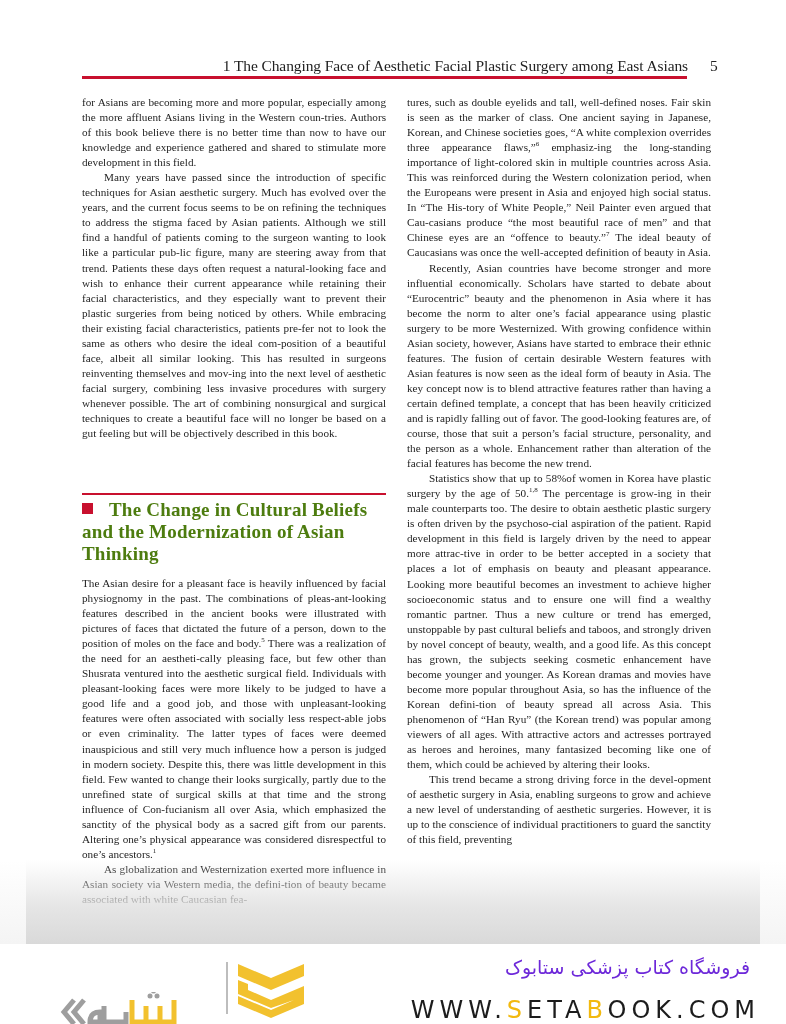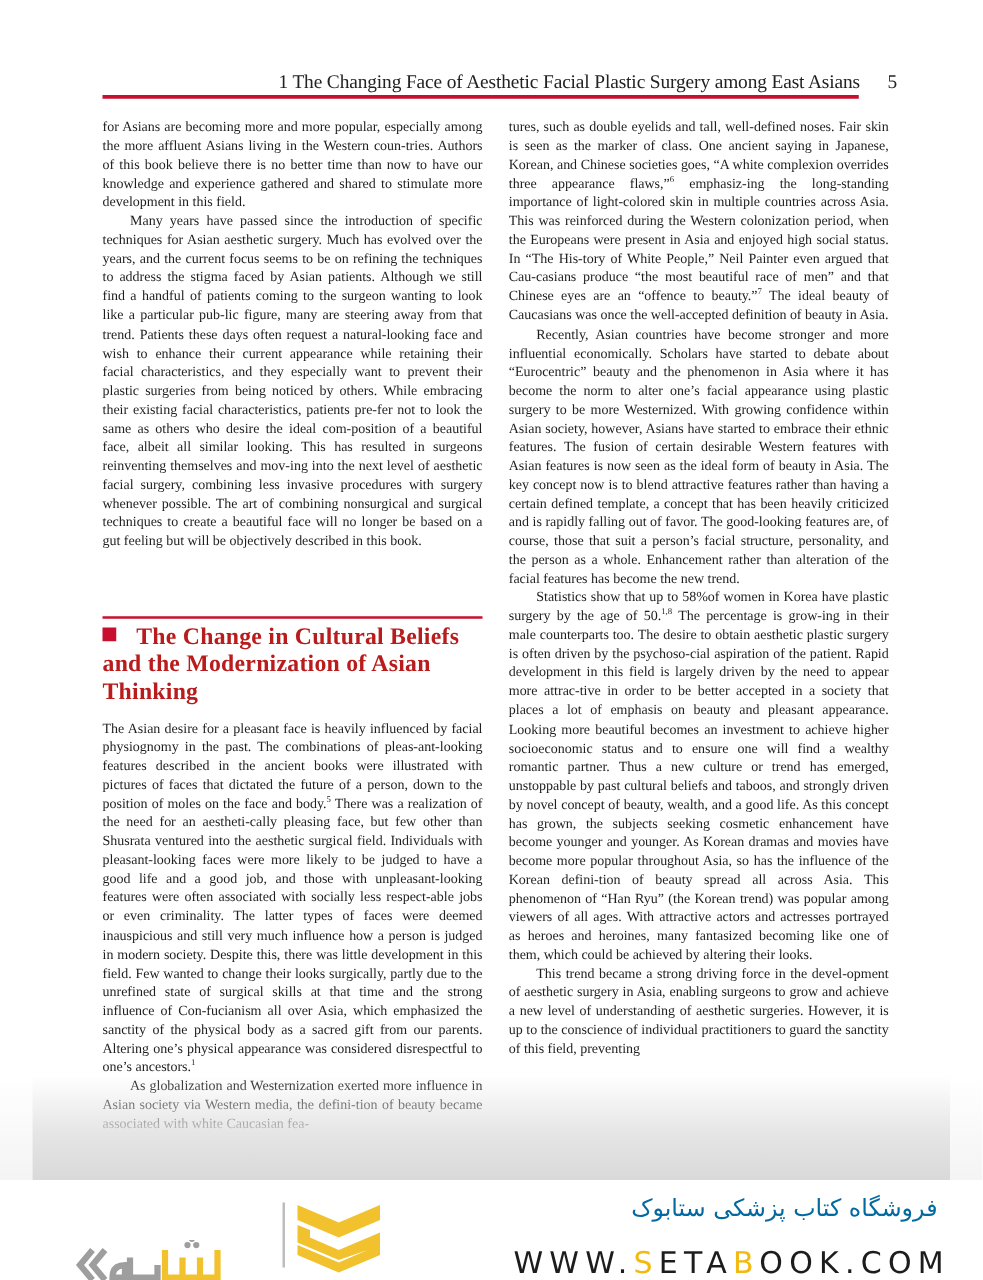--- a/index.html
+++ b/index.html
@@ -34,36 +34,36 @@
   }
   .col-left { left:82px; }
   .col-right { left:407px; }
   .col p { text-indent:0; }
   .col p.indent { text-indent:22px; }
   .col p + p { margin-top:0; }
 
   .section-rule { position:absolute; left:82px; top:477px; width:304px; height:2px; background:#c8102e; }
   .section-heading {
     position:absolute; left:82px; top:483px; width:304px;
-    font-size:19px; line-height:22px; font-weight:bold; color:#b91c1c; letter-spacing:0.2px;
+    font-size:19px; line-height:22px; font-weight:bold; color:#4d7c0f; letter-spacing:0.2px;
   }
   .section-heading .sq {
     display:inline-block; width:11px; height:11px; background:#c8102e; margin-right:16px; vertical-align:2px;
   }
   .col-left-2 { top:560px; }
 
   sup { font-size:7px; line-height:0; vertical-align:super; }
 
   .footer { position:absolute; left:0; top:944px; width:786px; height:80px; background:#ffffff; }
   .logo-wrap { position:absolute; left:60px; top:992px; width:150px; height:66px; }
   .logo-sub { position:absolute; left:12px; top:44px; font-size:12px; color:#9e9e9e; font-family:"DejaVu Sans", sans-serif; direction:rtl; white-space:nowrap; }
   .logo-divider { position:absolute; left:226px; top:962px; width:2px; height:52px; background:#bdbdbd; }
   .logo-mark { position:absolute; left:236px; top:960px; width:70px; height:60px; }
 
-  .store-name { position:absolute; left:470px; top:956px; width:280px; text-align:right; direction:rtl; font-family:"DejaVu Sans", sans-serif; font-size:19px; color:#0369a1; }
+  .store-name { position:absolute; left:470px; top:956px; width:280px; text-align:right; direction:rtl; font-family:"DejaVu Sans", sans-serif; font-size:19px; color:#6d28d9; }
   .store-url { position:absolute; left:410px; top:996px; width:350px; text-align:right; font-family:"DejaVu Sans", sans-serif; font-size:24px; letter-spacing:5px; color:#1c1c1c; white-space:nowrap; }
   .store-url .hl { color:#f2b90f; }
 </style>
 </head>
 <body>
 
 <div class="page">
   <div class="running-head">1  The Changing Face of Aesthetic Facial Plastic Surgery among East Asians</div>
   <div class="page-number">5</div>
   <div class="head-rule"></div>

